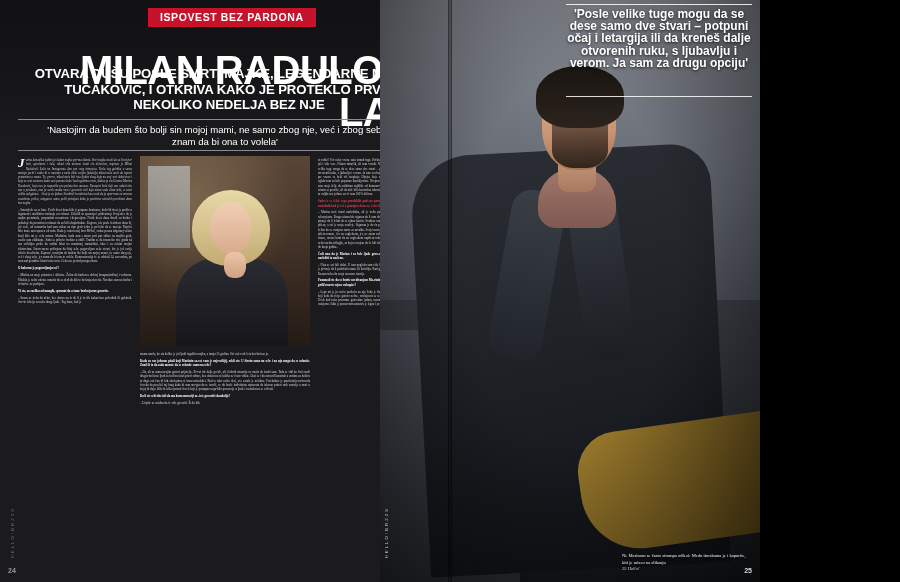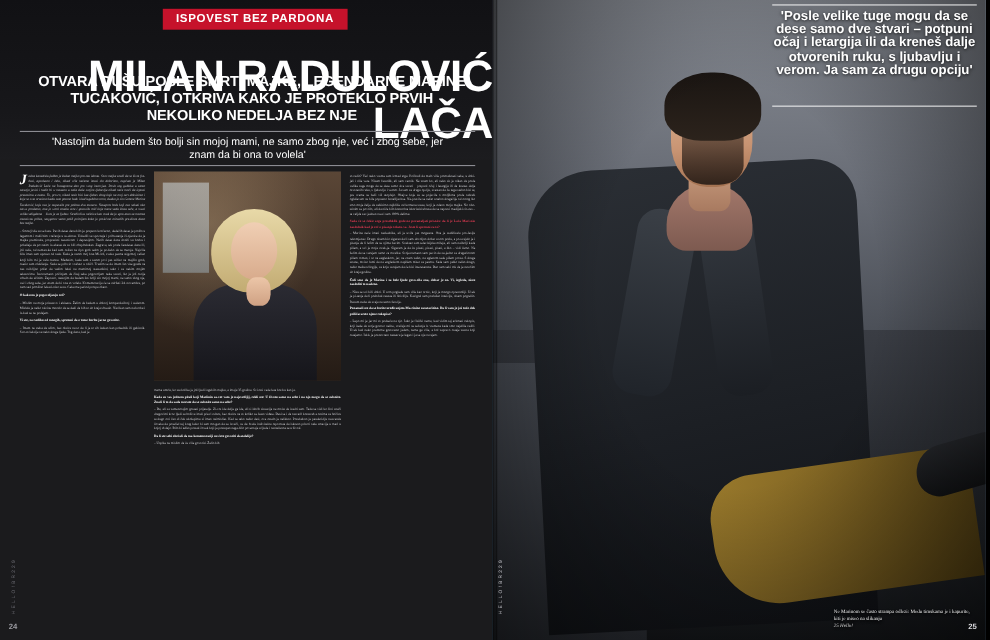--- a/index.html
+++ b/index.html
@@ -5,23 +5,23 @@
   * { box-sizing: border-box; }
   html, body {
     margin: 0; padding: 0;
     width: 900px; height: 582px;
     background: #000;
     font-family: "Liberation Sans", sans-serif;
     overflow: hidden;
   }
   .spread {
     position: relative;
-    width: 896px; height: 582px;
+    width: 760px; height: 582px;
     display: flex;
-    background: #0c4a6e;
+    background: #b91c1c;
   }
 
   
   .left-page {
     position: relative;
     width: 450px; height: 582px;
     background: #1b1b1d;
     overflow: hidden;
   }
   .left-bg-top {

